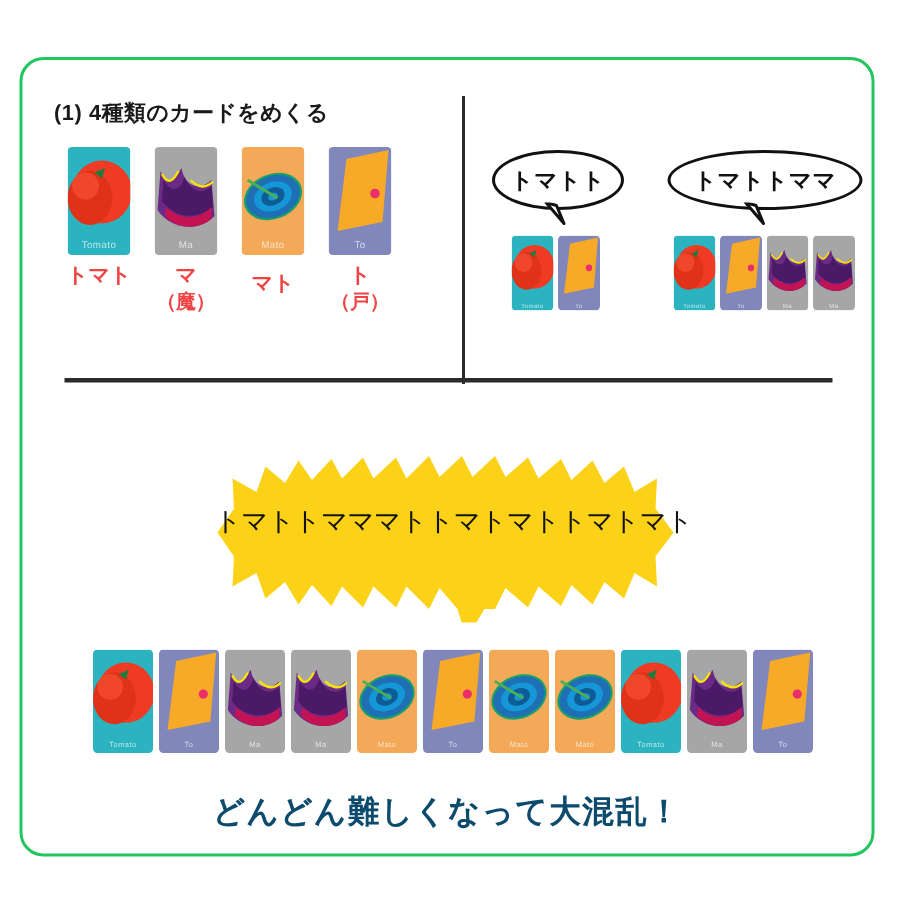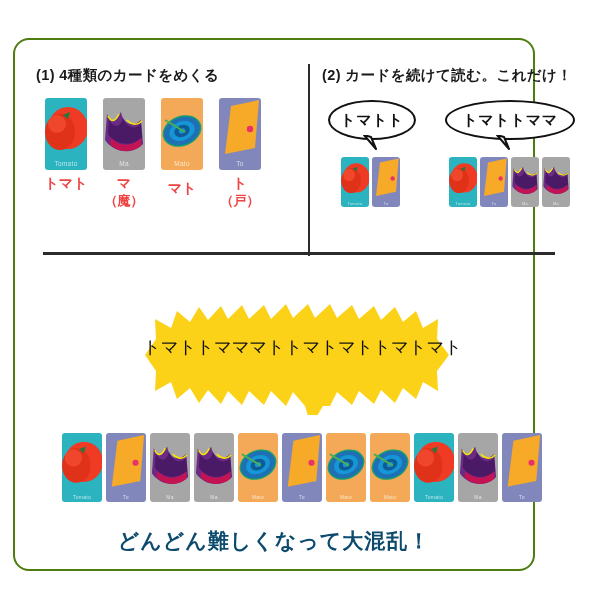--- a/index.html
+++ b/index.html
@@ -13,23 +13,23 @@
     font-family: "Liberation Sans", "DejaVu Sans", sans-serif;
     color: #1a1a1a;
     overflow: hidden;
     position: relative;
   }
 
   #frame {
     position: absolute;
     left: 13px;
     top: 38px;
-    width: 522px;
+    width: 570px;
     height: 533px;
-    border: 2px solid #4d7c0f;
+    border: 2px solid #22c55e;
     border-radius: 16px;
     box-sizing: border-box;
     background: #ffffff;
   }
 
   
   #top-section {
     position: absolute;
     left: 0;
     top: 0;
@@ -292,21 +292,20 @@
     </div>
     <div class="card-label" id="label-3">
       <span>マト</span>
       <span class="sub"></span>
     </div>
     <div class="card-label" id="label-4">
       <span>ト</span>
       <span class="sub">（戸）</span>
     </div>
 
-    <div class="panel-heading" id="heading-2">(2) カードを続けて読む。これだけ！</div>
 
     <div class="bubble" id="bubble-1">
       <span class="bubble-text">トマトト</span>
       <svg class="tail" viewBox="0 0 16 16">
         <path d="M2 0 L14 14 L9 2 Z" fill="#fff" stroke="#111" stroke-width="2" stroke-linejoin="round"></path>
       </svg>
     </div>
 
     <div class="bubble" id="bubble-2">
       <span class="bubble-text">トマトトママ</span>

